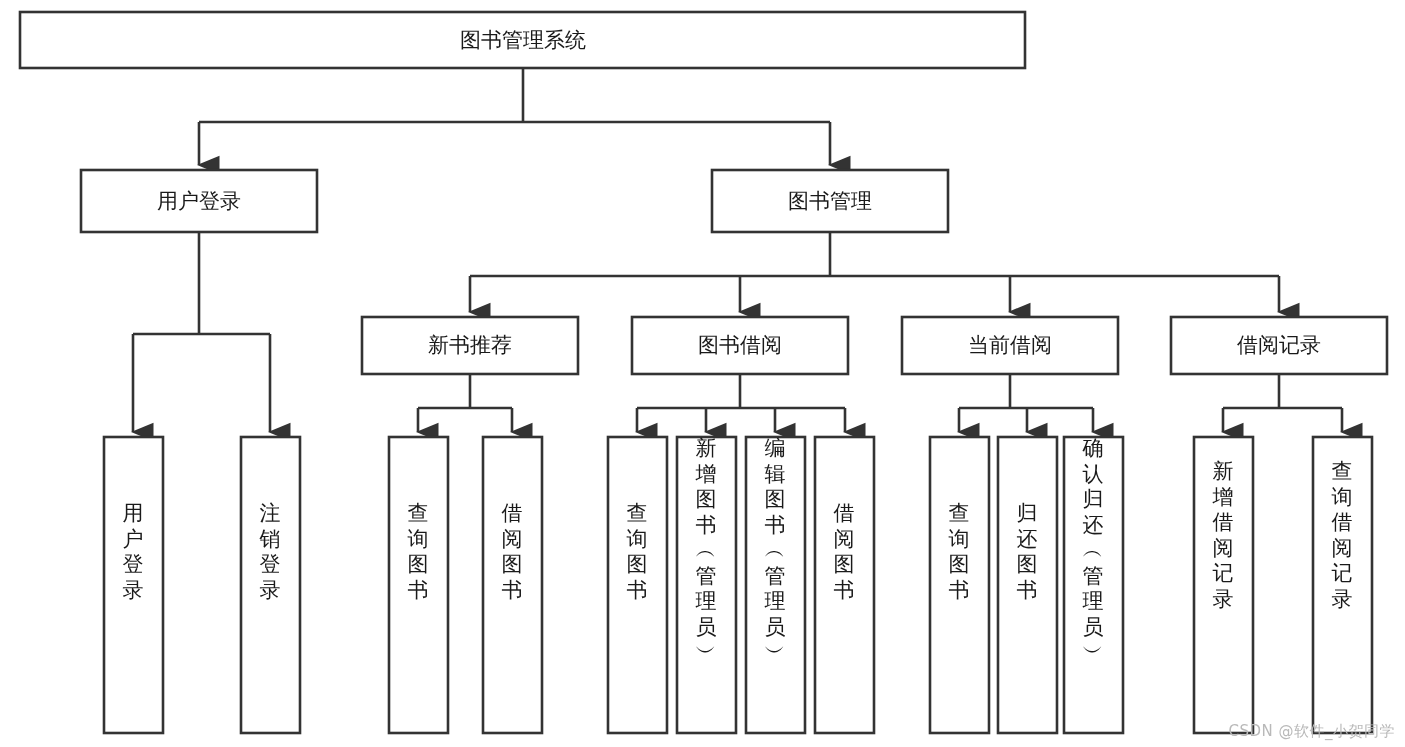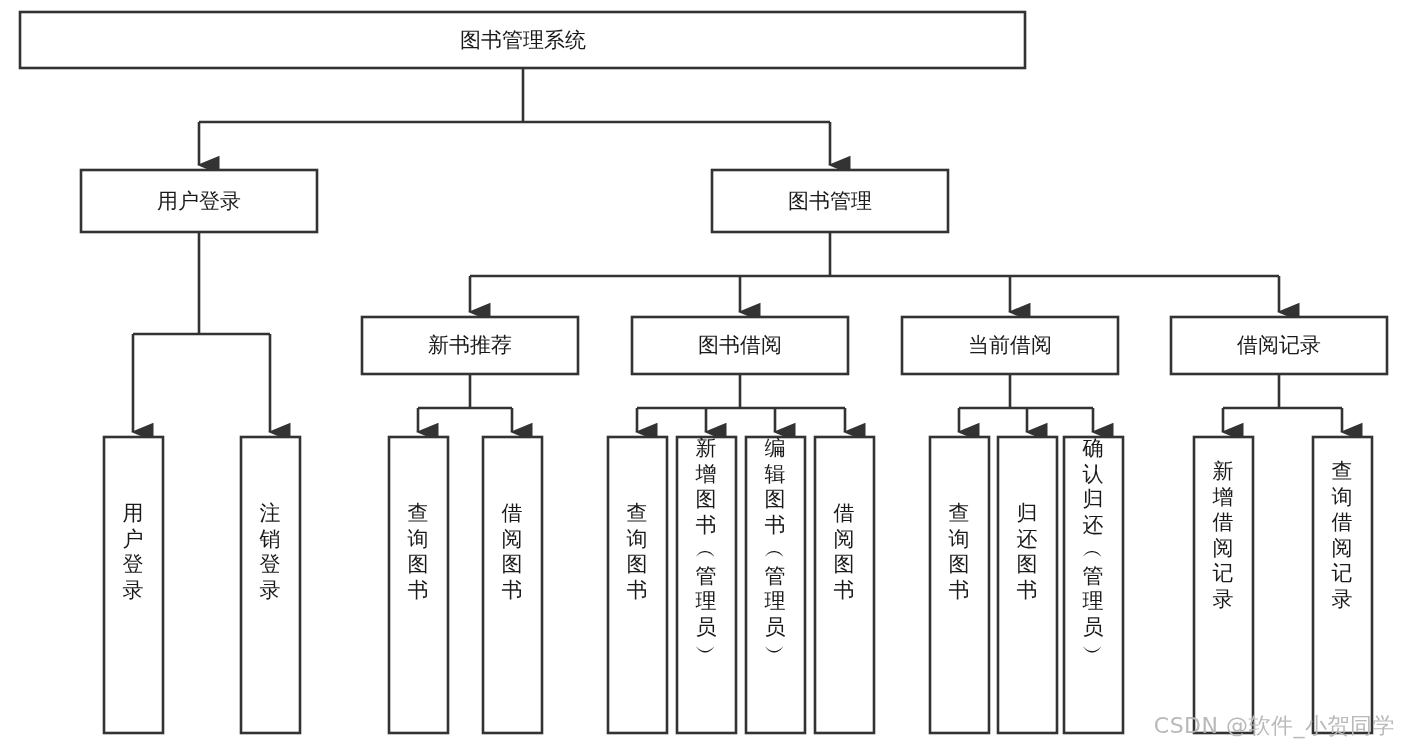--- a/index.html
+++ b/index.html
@@ -53,21 +53,21 @@
   }
   .arrow-head {
     fill: #333333;
     stroke: none;
   }
   .watermark {
     position: absolute;
     right: 10px;
     bottom: 6px;
     font-family: "DejaVu Sans", "Liberation Sans", sans-serif;
-    font-size: 22px;
+    font-size: 15px;
     color: #b9b9b9;
     letter-spacing: 0.5px;
     white-space: nowrap;
     user-select: none;
   }
 </style>
 </head>
 <body>
 
 <div id="diagram-root">

